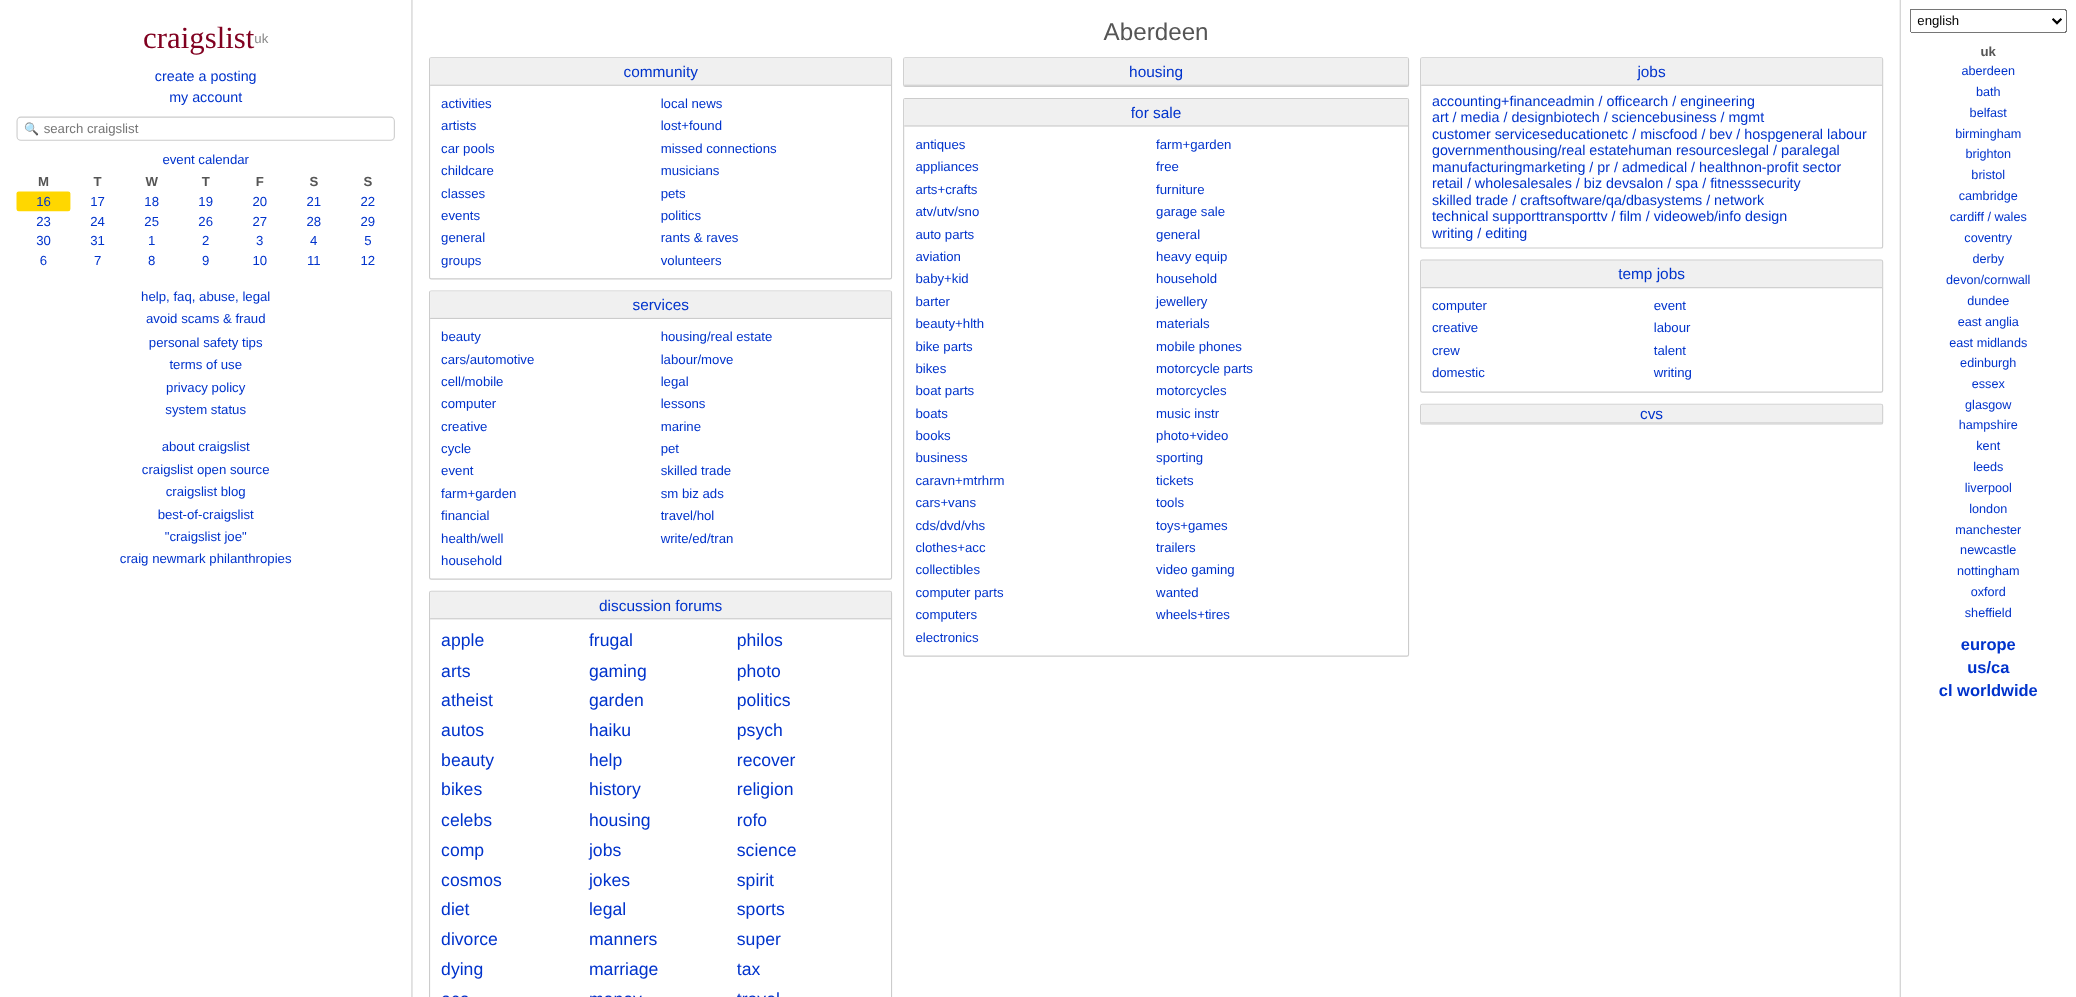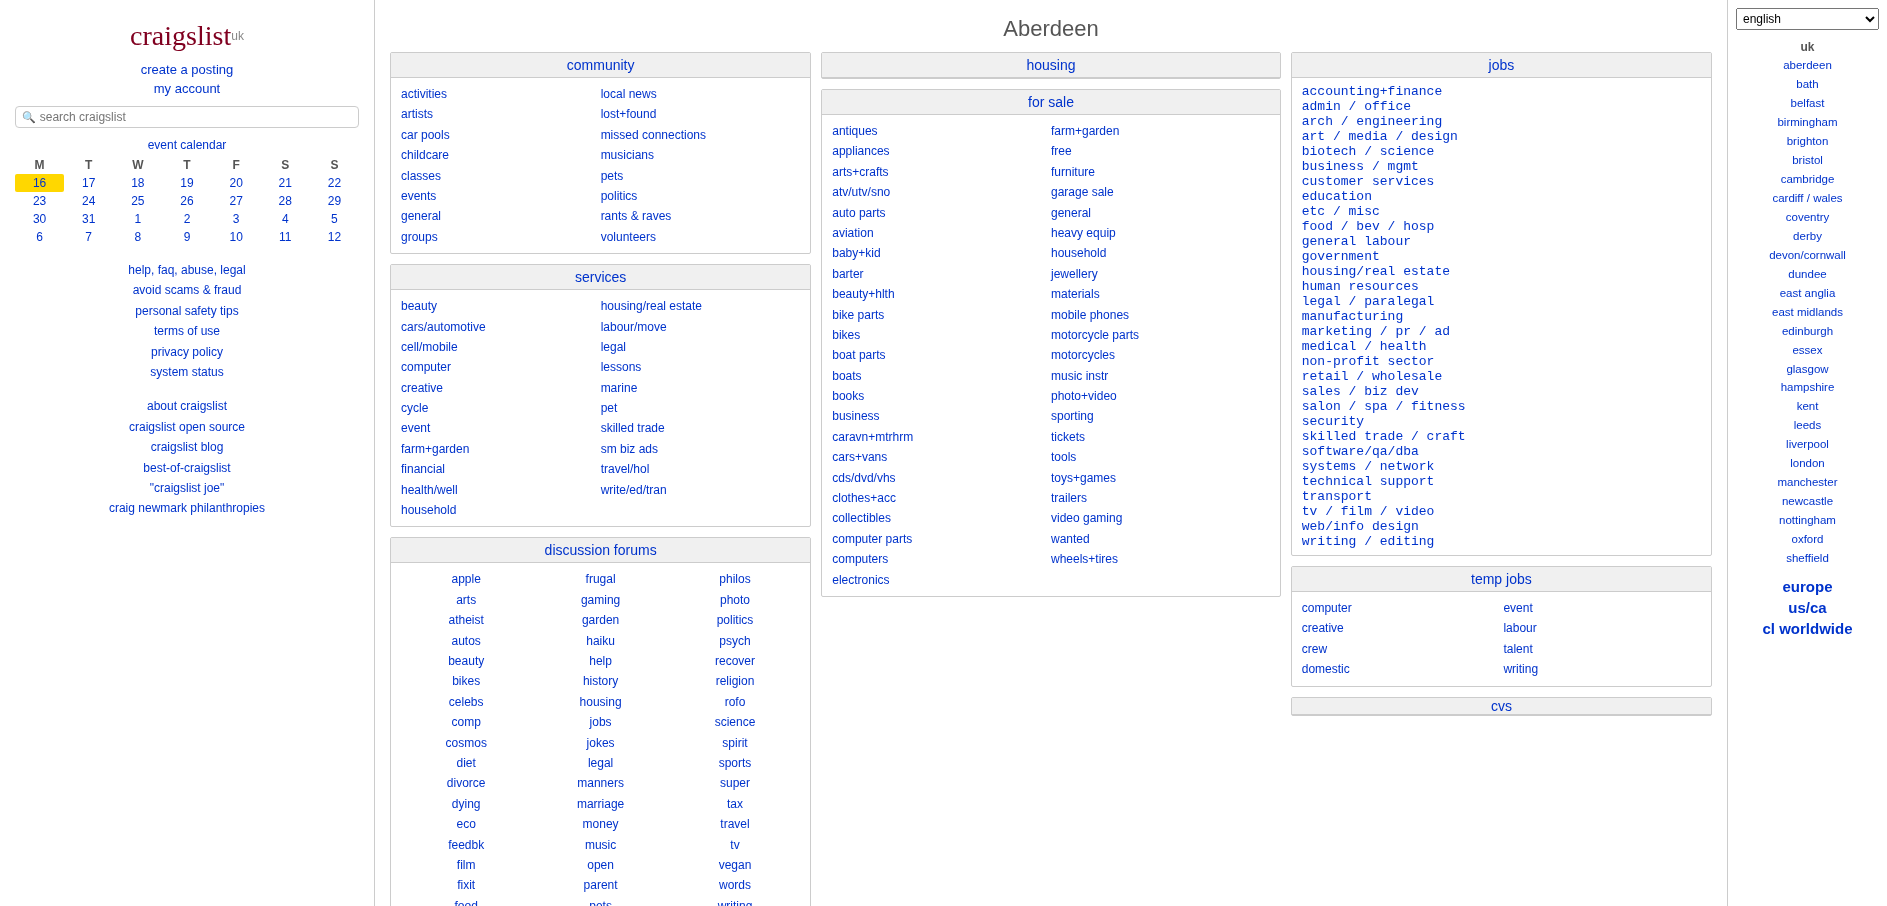--- a/index.html
+++ b/index.html
@@ -106,23 +106,22 @@
     
     .forums-body {
       display: grid;
       grid-template-columns: repeat(3, 1fr);
       gap: 0 4px;
       padding: 6px 10px;
     }
     .forums-body a {
       display: block;
       color: #03c;
-      font-size: 12px;
+      font-size: 16px;
       line-height: 1.7;
-      text-align: center;
     }
 
     
     #right-sidebar {
       width: 160px;
       min-width: 160px;
       border-left: 1px solid #ccc;
       padding: 8px 8px;
       font-size: 12px;
     }
@@ -459,21 +458,21 @@
                 <a href="#">wanted</a>
                 <a href="#">wheels+tires</a>
               </div>
             </div>
         </div>
       </div>
 
       <div class="section-col" style="flex:1.1;">
         <div class="section-box">
           <div class="section-header"><a href="#">jobs</a></div>
-          <div class="section-body" id="jobs-body" style="flex-direction:column;font-family:Liberation Mono, monospace;">
+          <div class="section-body" id="jobs-body" style="flex-direction:row;">
               <a href="#">accounting+finance</a>
               <a href="#">admin / office</a>
               <a href="#">arch / engineering</a>
               <a href="#">art / media / design</a>
               <a href="#">biotech / science</a>
               <a href="#">business / mgmt</a>
               <a href="#">customer services</a>
               <a href="#">education</a>
               <a href="#">etc / misc</a>
               <a href="#">food / bev / hosp</a>

